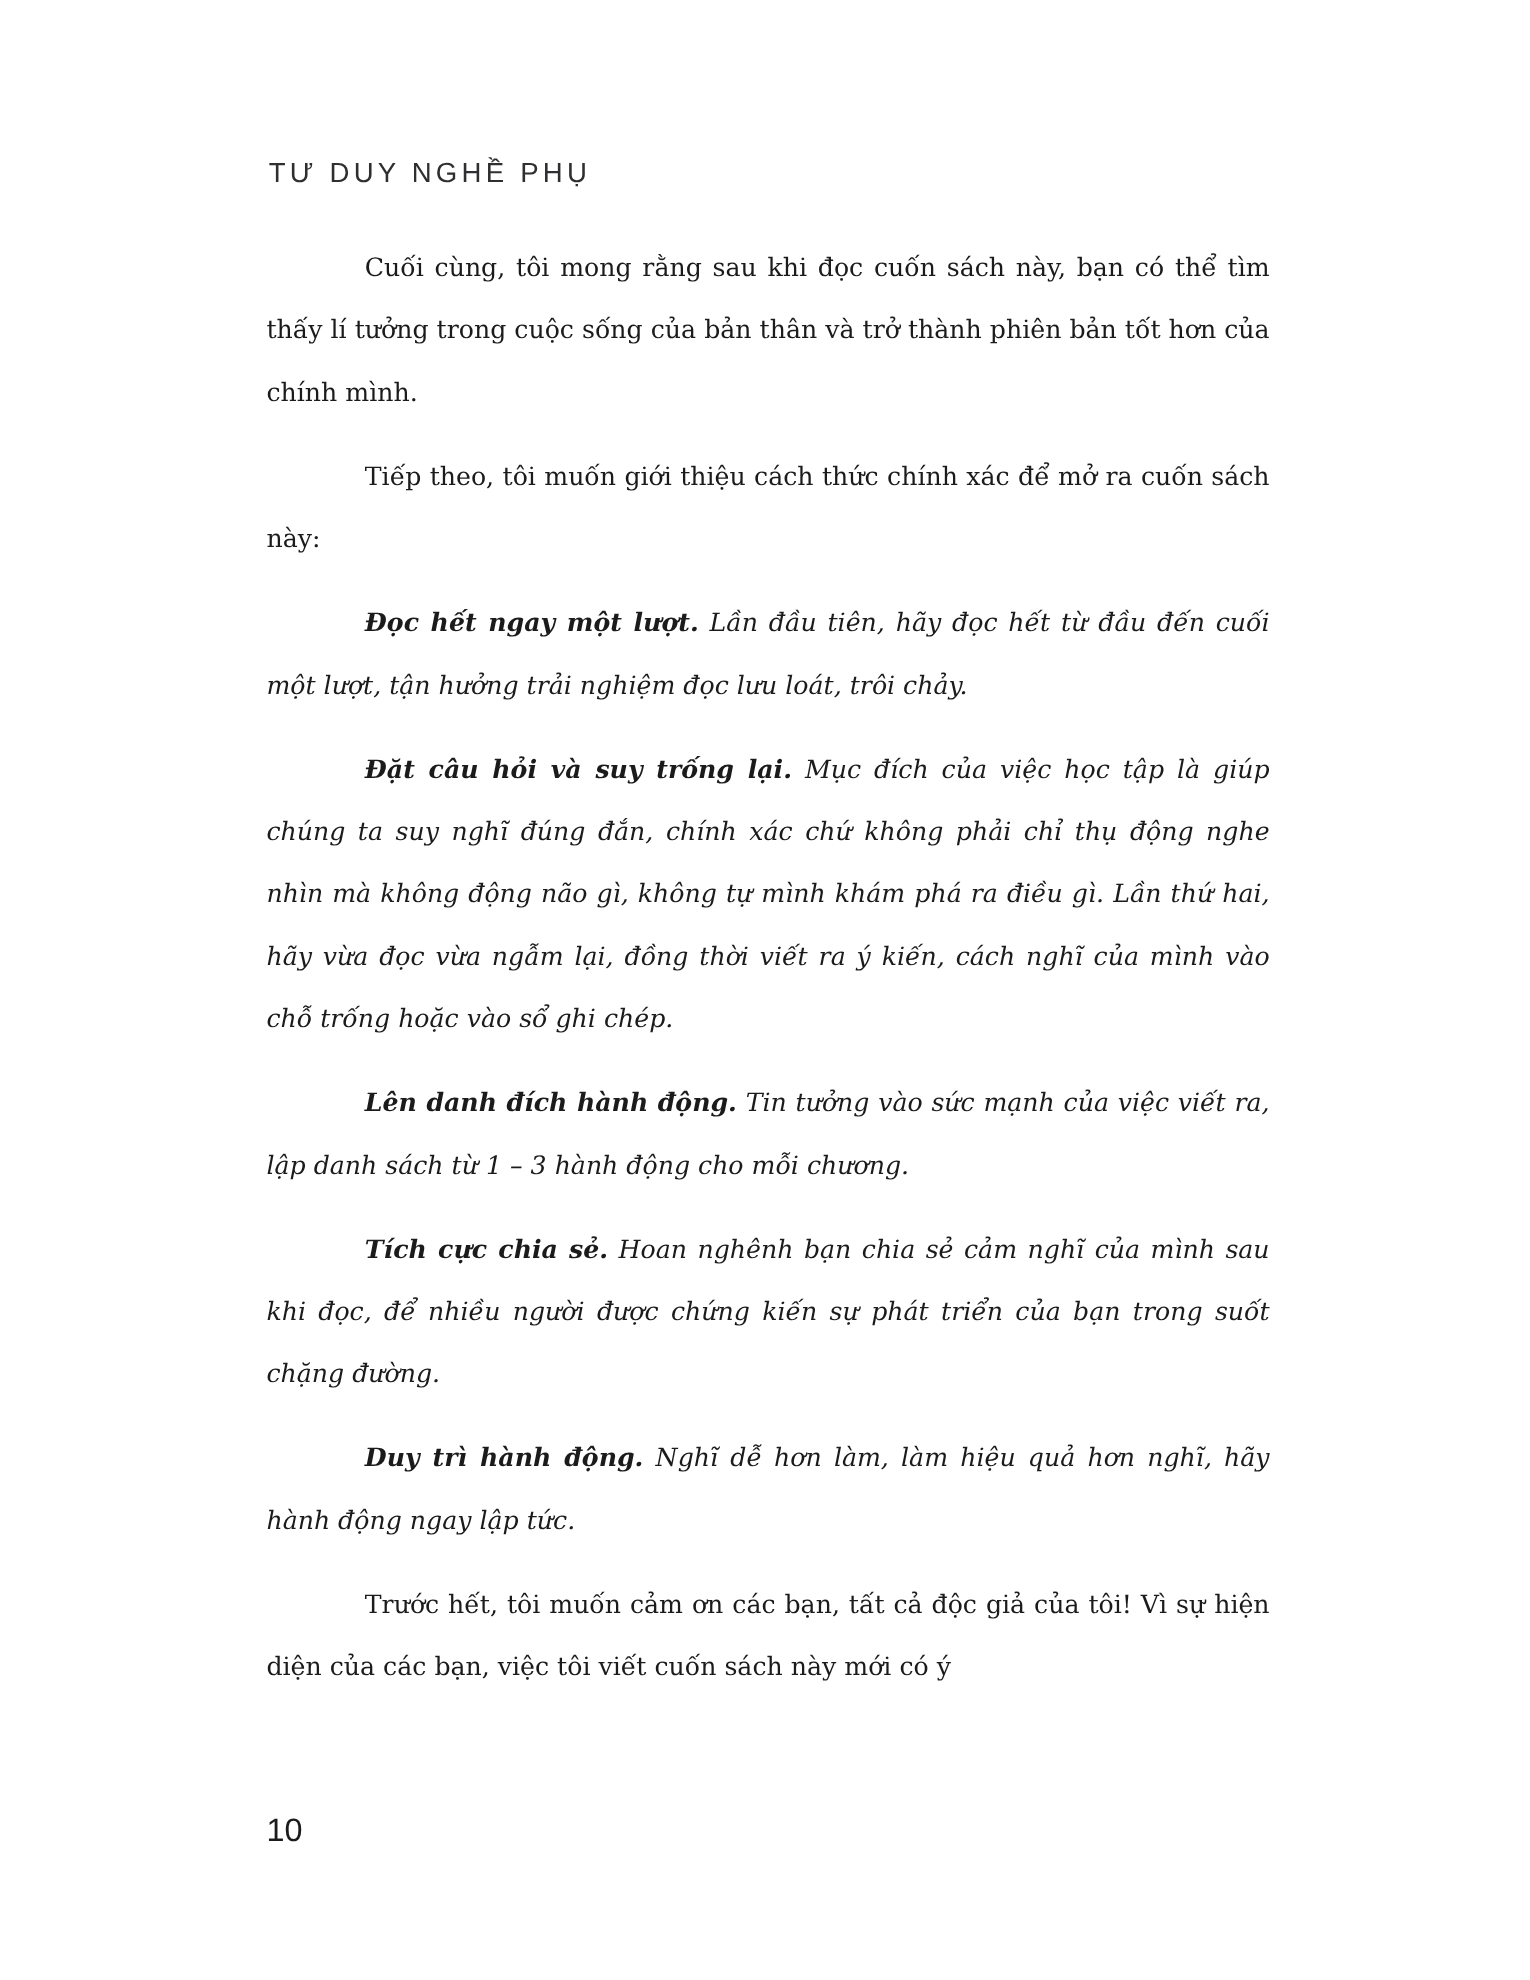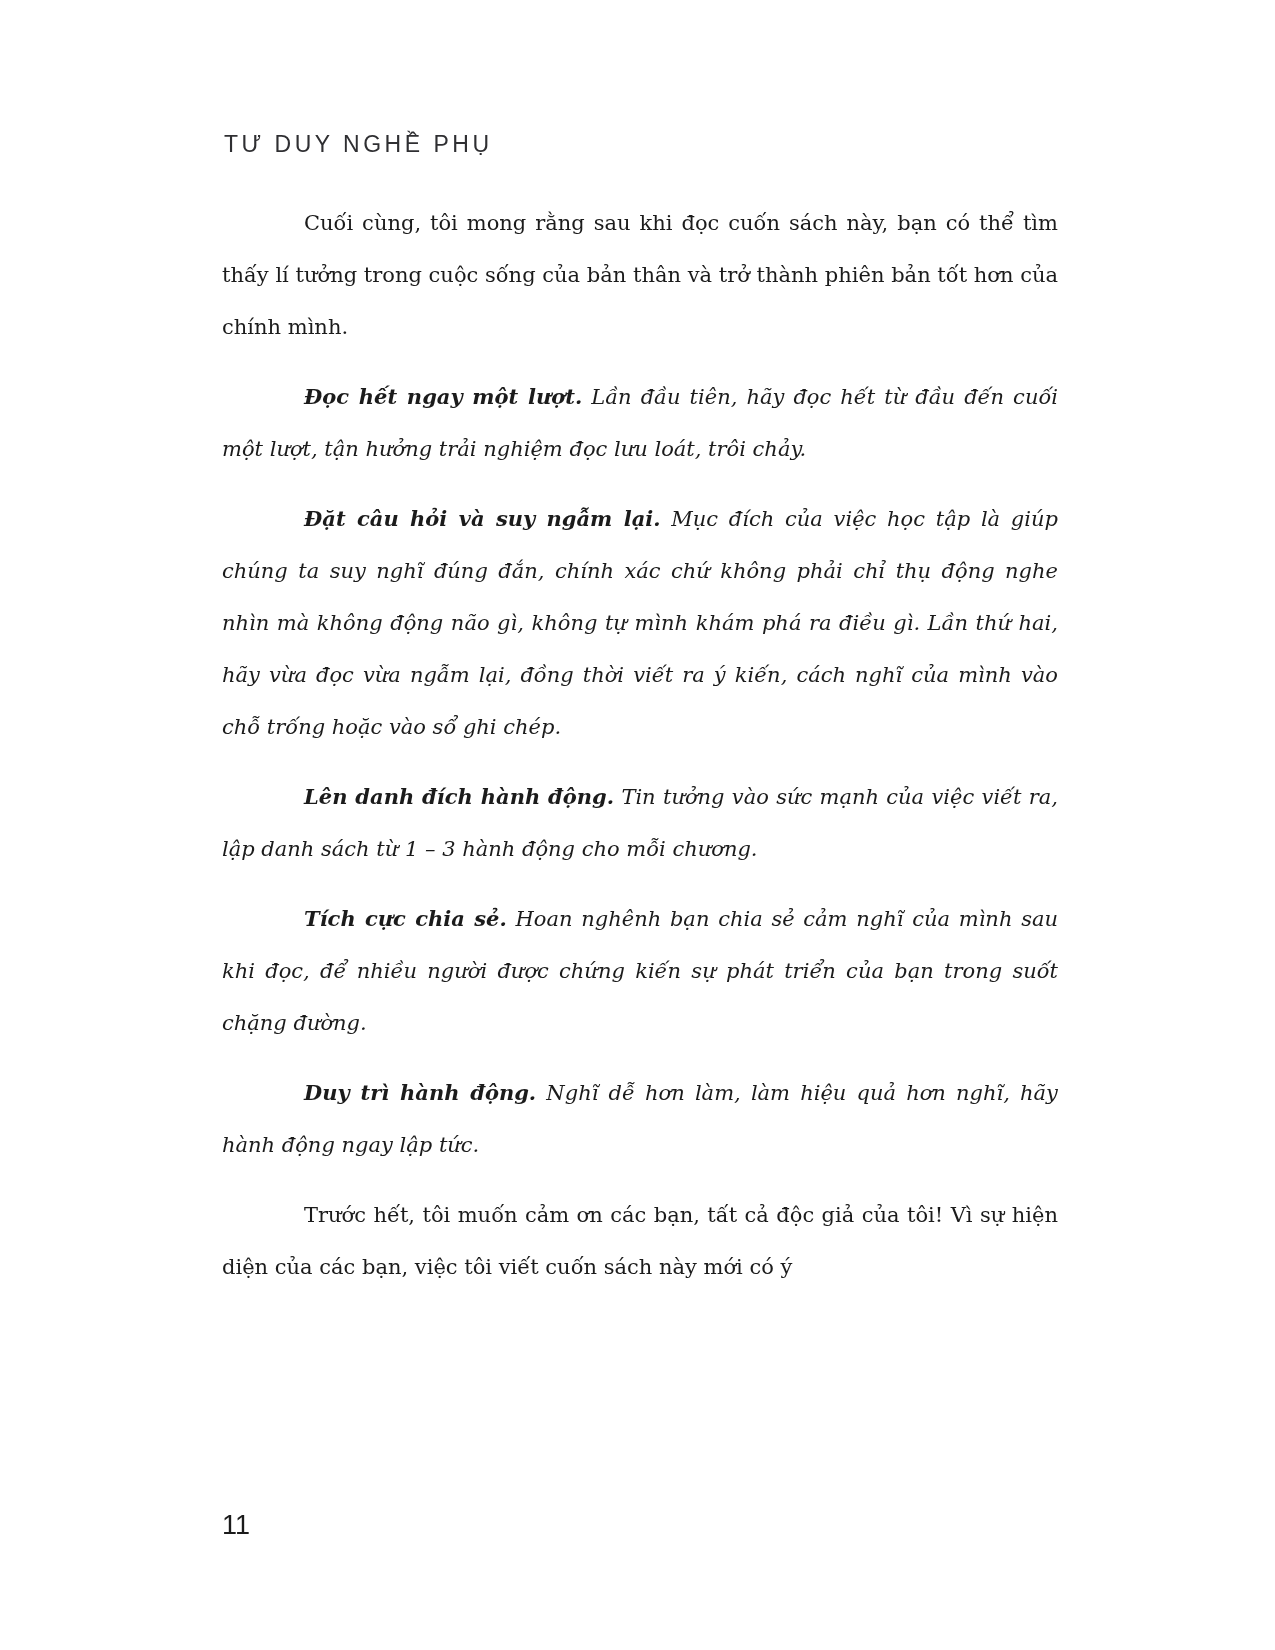--- a/index.html
+++ b/index.html
@@ -55,21 +55,22 @@
     color: #1b1b1b;
   }
 </style>
 </head>
 <body style="background: rgb(255, 255, 255);">
 
 <div class="running-header" style="color: rgb(47, 47, 50);">TƯ DUY NGHỀ PHỤ</div>
 
 <div class="page-body" style="color: rgb(27, 27, 27);">
     <p class="para"><b class="lead"></b> <span class="body-text">Cuối cùng, tôi mong rằng sau khi đọc cuốn sách này, bạn có thể tìm thấy lí tưởng trong cuộc sống của bản thân và trở thành phiên bản tốt hơn của chính mình.</span></p>
+    <p class="para"><b class="lead"></b> <span class="body-text">Tiếp theo, tôi muốn giới thiệu cách thức chính xác để mở ra cuốn sách này:</span></p>
     <p class="para italic"><b class="lead">Đọc hết ngay một lượt.</b> <span class="body-text">Lần đầu tiên, hãy đọc hết từ đầu đến cuối một lượt, tận hưởng trải nghiệm đọc lưu loát, trôi chảy.</span></p>
-    <p class="para italic"><b class="lead">Đặt câu hỏi và suy ngẫm lại.</b> <span class="body-text">Mục đích của việc học tập là giúp chúng ta suy nghĩ đúng đắn, chính xác chứ không phải chỉ thụ động nghe nhìn mà không động não gì, không tự mình khám phá ra điều gì. Lần thứ hai, hãy vừa đọc vừa ngẫm lại, đồng thời viết ra ý kiến, cách nghĩ của mình vào chỗ trống hoặc vào sổ ghi chép.</span></p>
+    <p class="para italic"><b class="lead">Đặt câu hỏi và suy trống lại.</b> <span class="body-text">Mục đích của việc học tập là giúp chúng ta suy nghĩ đúng đắn, chính xác chứ không phải chỉ thụ động nghe nhìn mà không động não gì, không tự mình khám phá ra điều gì. Lần thứ hai, hãy vừa đọc vừa ngẫm lại, đồng thời viết ra ý kiến, cách nghĩ của mình vào chỗ trống hoặc vào sổ ghi chép.</span></p>
     <p class="para italic"><b class="lead">Lên danh đích hành động.</b> <span class="body-text">Tin tưởng vào sức mạnh của việc viết ra, lập danh sách từ 1 – 3 hành động cho mỗi chương.</span></p>
     <p class="para italic"><b class="lead">Tích cực chia sẻ.</b> <span class="body-text">Hoan nghênh bạn chia sẻ cảm nghĩ của mình sau khi đọc, để nhiều người được chứng kiến sự phát triển của bạn trong suốt chặng đường.</span></p>
     <p class="para italic"><b class="lead">Duy trì hành động.</b> <span class="body-text">Nghĩ dễ hơn làm, làm hiệu quả hơn nghĩ, hãy hành động ngay lập tức.</span></p>
     <p class="para"><b class="lead"></b> <span class="body-text">Trước hết, tôi muốn cảm ơn các bạn, tất cả độc giả của tôi! Vì sự hiện diện của các bạn, việc tôi viết cuốn sách này mới có ý</span></p>
   </div>
 
-<div class="page-number" style="color: rgb(27, 27, 27);">11</div>
+<div class="page-number" style="color: rgb(27, 27, 27);">10</div>
 
 </body></html>

